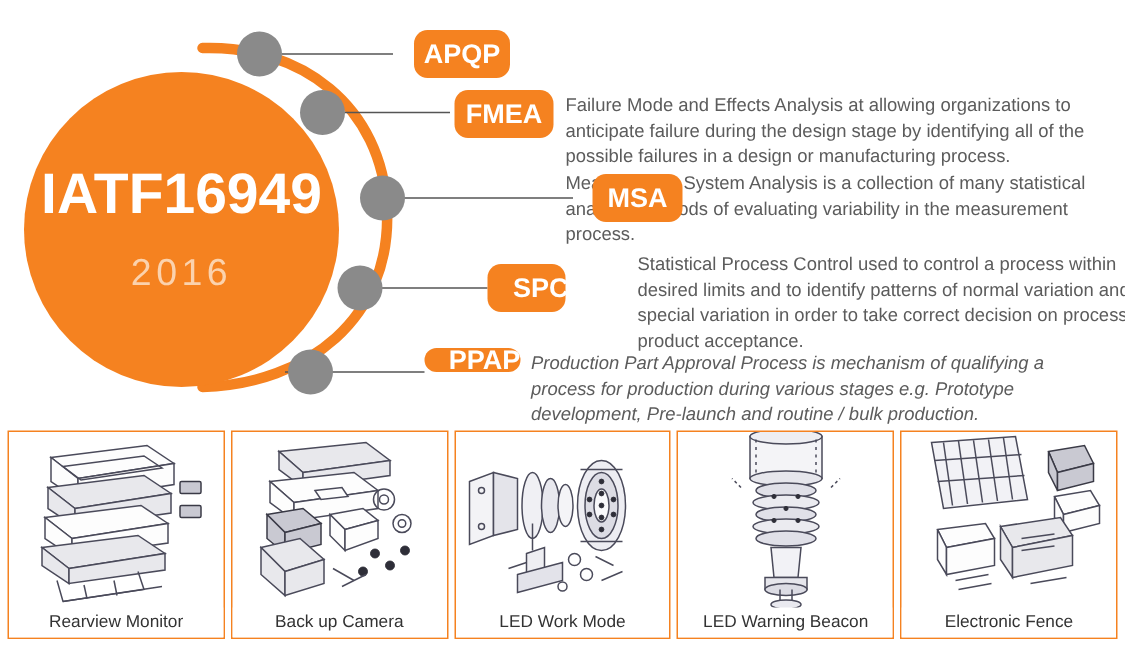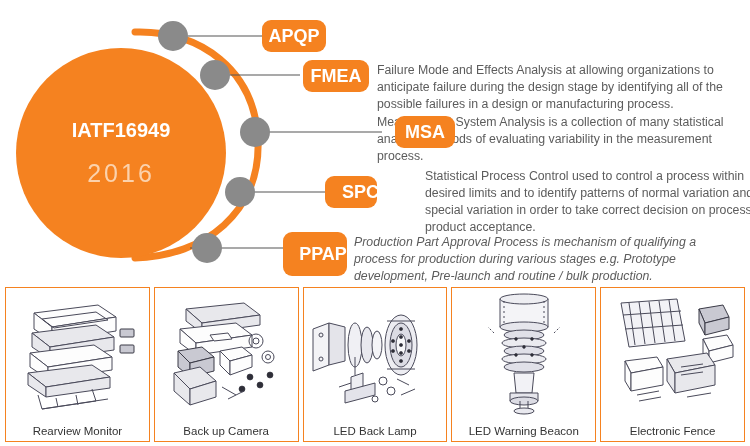--- a/index.html
+++ b/index.html
@@ -34,21 +34,21 @@
     border-radius: 50%;
     background: #F58220;
     display: flex;
     flex-direction: column;
     align-items: center;
     justify-content: center;
     color: #ffffff;
     z-index: 3;
   }
   #main-circle .ct-title {
-    font-size: 20px;
+    font-size: 38px;
     font-weight: bold;
     letter-spacing: 0px;
     line-height: 1;
   }
   #main-circle .ct-year {
     font-size: 25px;
     letter-spacing: 3px;
     margin-top: 21px;
     line-height: 1;
     color: #FBD2AD;
@@ -72,38 +72,38 @@
     display: flex;
     align-items: center;
     justify-content: center;
     z-index: 6;
     white-space: nowrap;
   }
   .pill.w-apqp { width: 64px; height: 32px; }
   .pill.w-fmea { width: 66px; height: 32px; }
   .pill.w-msa  { width: 60px; height: 32px; }
   .pill.w-spc  { width: 52px; height: 32px; padding-left: 19px; }
-  .pill.w-ppap { width: 64px; height: 44px; padding-left: 16px; }
+  .pill.w-ppap { width: 64px; height: 16px; padding-left: 16px; }
 
   .desc {
     position: absolute;
     font-size: 12.3px;
     color: #5C5C5C;
     line-height: 1.38;
     z-index: 4;
   }
 
   
   #products {
     position: absolute;
     left: 0; top: 283px;
     width: 750px; height: 163px;
     background: #ffffff;
     display: flex;
-    padding: 4px 5px 4px 5px;
+    padding: 4px 5px 20px 5px;
     gap: 4px;
   }
   .product {
     flex: 1 1 0;
     border: 1px solid #F58220;
     background: #ffffff;
     position: relative;
     display: flex;
     flex-direction: column;
     justify-content: flex-end;
@@ -152,21 +152,21 @@
     <div class="ct-title">IATF16949</div>
     <div class="ct-year">2016</div>
   </div>
 
   <div class="node-dot" style="left:158px; top:21px;"></div>
   <div class="node-dot" style="left:200px; top:60px;"></div>
   <div class="node-dot" style="left:240px; top:117px;"></div>
   <div class="node-dot" style="left:225px; top:177px;"></div>
   <div class="node-dot" style="left:192px; top:233px;"></div>
 
-  <div class="pill w-apqp" style="left:262px; top:20px;">APQP</div>
+  <div class="pill w-apqp" style="left:276px; top:20px;">APQP</div>
   <div class="pill w-fmea" style="left:303px; top:60px;">FMEA</div>
   <div class="pill w-msa" style="left:395px; top:116px;">MSA</div>
   <div class="pill w-spc" style="left:325px; top:176px;">SPC</div>
   <div class="pill w-ppap" style="left:283px; top:232px;">PPAP</div>
 
   <div class="desc" style="left:377px; top:62px;  width:362px;">Failure Mode and Effects Analysis  at allowing organizations to anticipate failure during the design stage by identifying all of the possible failures in a design or manufacturing process.</div>
   <div class="desc" style="left:377px; top:114px; width:350px;">Measurement System Analysis is a collection of many statistical analysis methods of evaluating variability in the measurement process.</div>
   <div class="desc" style="left:377px; top:168px; width:358px;margin-left:48px;">Statistical Process Control used to control a process within desired limits and to identify patterns of normal variation and special variation in order to take correct decision on process and product acceptance.</div>
   <div class="desc" style="left:354px; top:234px; width:382px;font-style:italic;">Production Part Approval Process is mechanism of qualifying a process for production during various stages e.g. Prototype development, Pre-launch and routine / bulk production.</div>
 
@@ -303,21 +303,21 @@
           <path d="M50 62 L50 80"></path>
           <path d="M34 92 L46 88"></path>
           <circle cx="78" cy="86" r="4"></circle>
           <circle cx="86" cy="96" r="4"></circle>
           <circle cx="70" cy="104" r="3"></circle>
           <path d="M92 84 L104 90"></path>
           <path d="M96 100 L110 94"></path>
         </g>
       </svg>
     </div>
-    <div class="caption">LED Back Lamp</div>
+    <div class="caption">LED Work Mode</div>
   </div>
 
   <div class="product">
     <div class="art">
       <svg class="art-svg" width="120" height="124" viewBox="0 0 120 124">
         <g class="ink">
           <path d="M36 6 L84 6 L84 34 L36 34 Z" fill="#f4f4f7"></path>
           <ellipse cx="60" cy="6" rx="24" ry="5" fill="#eeeef2"></ellipse>
           <ellipse cx="60" cy="34" rx="24" ry="5" fill="#e6e6ec"></ellipse>
           <path d="M40 8 L40 32" stroke-dasharray="2 3"></path>

